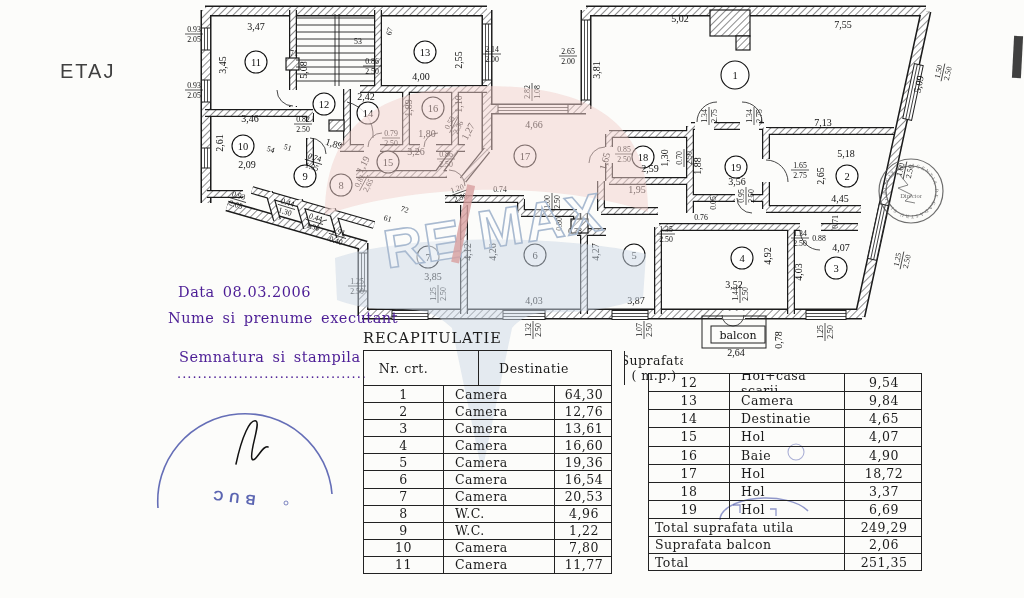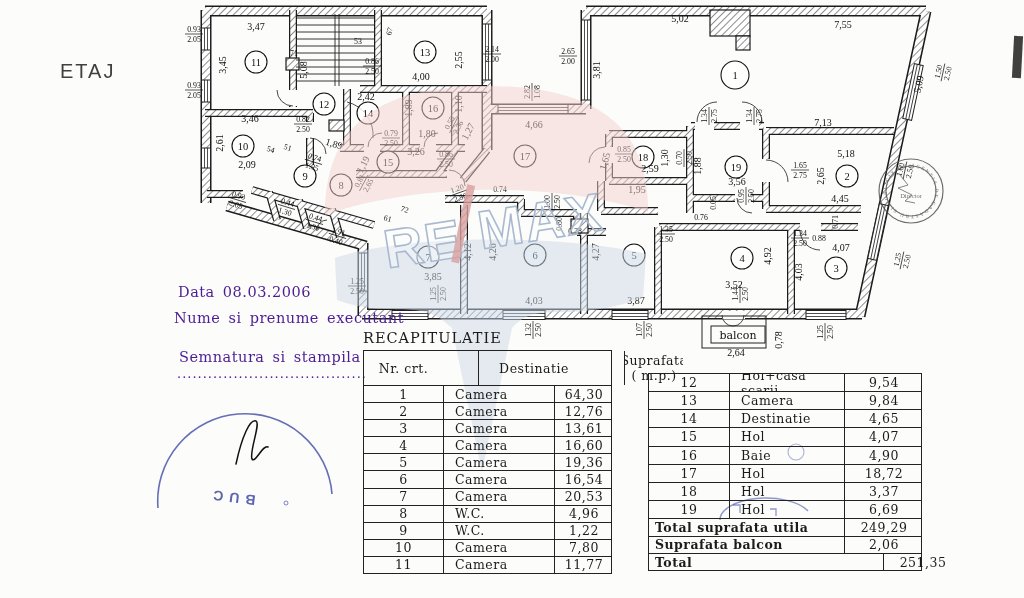--- a/index.html
+++ b/index.html
@@ -49,25 +49,25 @@
   .tbl-title{position:absolute;left:363px;top:330px;font-size:14.5px;letter-spacing:1px;}
   .tbl{position:absolute;border:1.6px solid #222;box-sizing:border-box;font-size:12.5px;letter-spacing:.5px;}
   #t1{left:363px;top:350px;width:249px;}
   #t2{left:648px;top:373px;width:274px;}
   .t1head{display:grid;grid-template-columns:79px 111px 59px;height:34px;border-bottom:1.3px solid #222;gap:35px;}
   .t1head .c{display:flex;flex-direction:column;align-items:center;justify-content:center;line-height:15px;}
   .t1row{display:grid;grid-template-columns:79px 111px 59px;height:16.1px;border-top:1.2px solid #222;}
   .t1row:first-child{border-top:none;}
   .t2row{display:grid;grid-template-columns:80px 115px 79px;height:17.15px;border-bottom:1.2px solid #222;}
   .t2total{display:grid;grid-template-columns:195px 79px;height:16.4px;border-bottom:1.2px solid #222;}
-  .t2total:last-child,.tbl .norb{border-bottom:none;gap:39px;}
+  .t2total:last-child,.tbl .norb{border-bottom:none;}
   .c{display:flex;align-items:center;justify-content:center;border-left:1.2px solid #222;overflow:hidden;}
   .c:first-child{border-left:none;}
   .c.left{justify-content:flex-start;padding-left:11px;}
-  .c.tlab{justify-content:flex-start;padding-left:6px;border-left:none;font-weight:bold;}
+  .c.tlab{justify-content:flex-start;padding-left:6px;border-left:none;}
   .dots{letter-spacing:1px;font-size:13px;}
 </style>
 </head>
 <body>
 
 <div id="page">
 
   <div class="etaj">ETAJ</div>
 
   <svg id="plan" viewBox="0 0 1024 598">
@@ -683,21 +683,21 @@
       <g>
         <circle class="blue" cx="796" cy="452" r="8" stroke-width="1.1" opacity=".45"></circle>
         <path class="blue" d="M720,520 A46,22 0 0 1 808,511" stroke-width="1.5" opacity=".6"></path>
         <path class="blue" d="M733,505 h7 v8 M770,509 h6 v7" stroke-width="1.3" opacity=".6"></path>
       </g>
       <rect x="1013" y="36" width="9" height="42" fill="#1f1f1f" opacity=".85" transform="rotate(3 1017 57)"></rect>
     </g>
   </svg>
 
   <div class="note" style="left:178px;top:284px;">Data 08.03.2006</div>
-  <div class="note" style="left:174px;top:310px;">Nume si prenume executant</div>
+  <div class="note" style="left:168px;top:310px;">Nume si prenume executant</div>
   <div class="note" style="left:179px;top:349px;">Semnatura si stampila</div>
   <div class="note dots" style="left:177px;top:366px;">.....................................</div>
 
   <div class="tbl-title">RECAPITULATIE</div>
   <div class="tbl" id="t1">
     <div class="t1head">
       <div class="c">Nr. crt.</div>
       <div class="c">Destinatie</div>
       <div class="c">
         <span>Suprafata</span>

